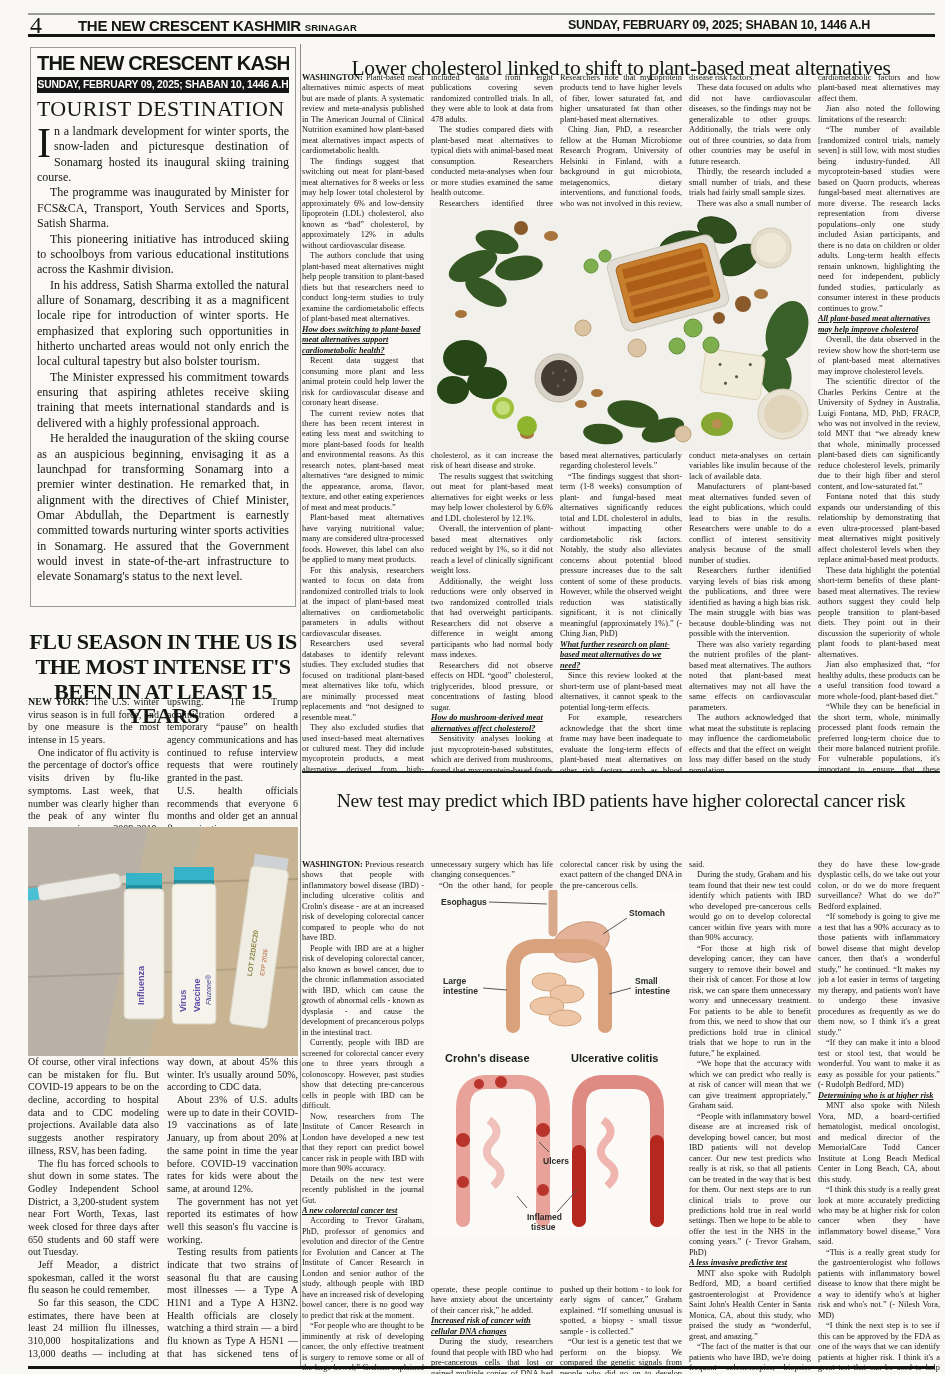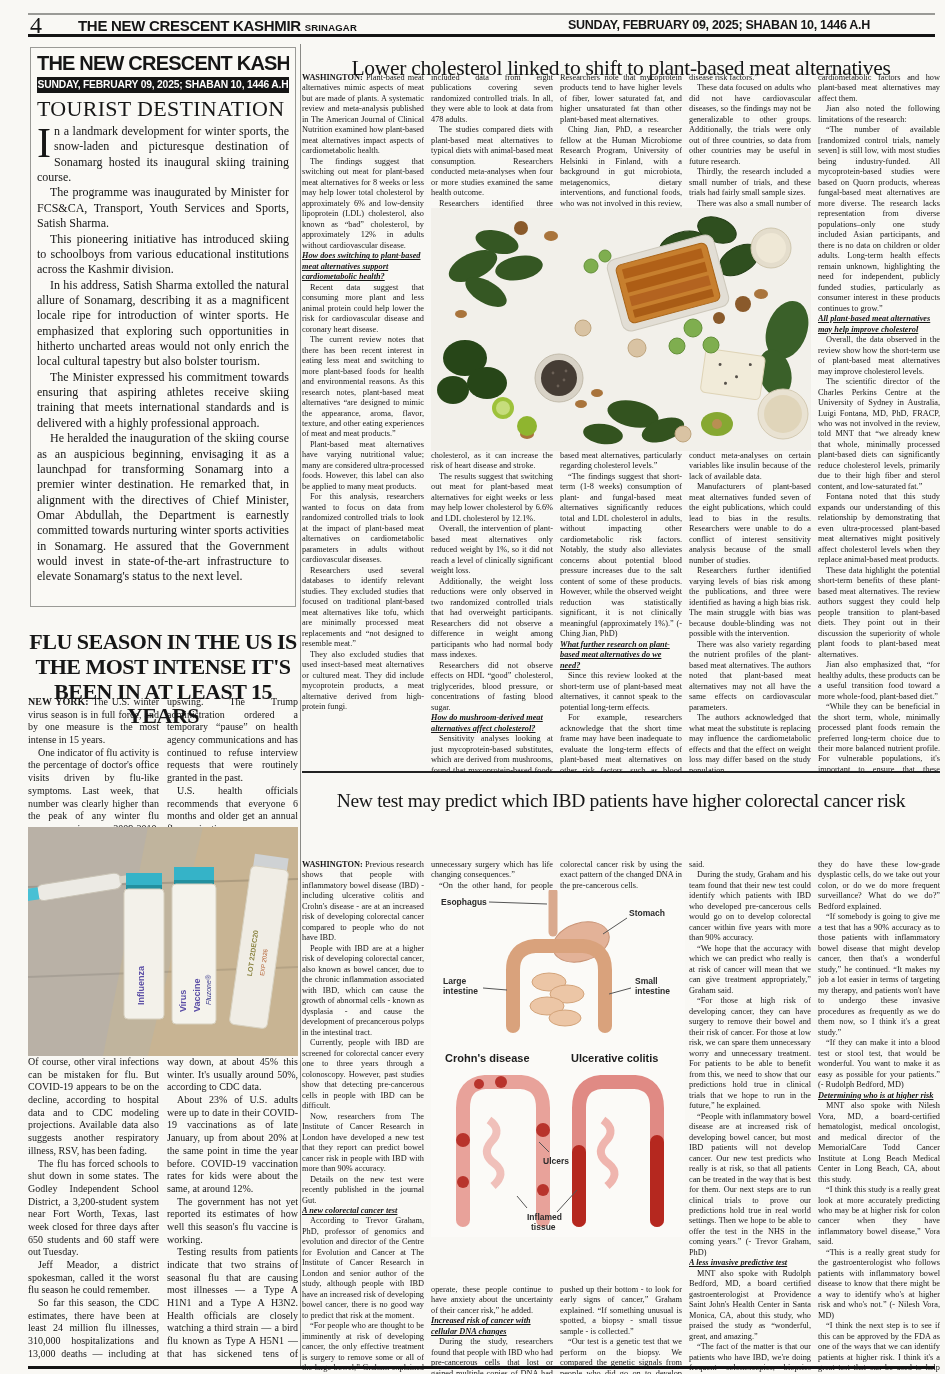--- a/index.html
+++ b/index.html
@@ -169,20 +169,21 @@
       </g>
     </svg>
   </div>
 
   <h1 class="abs chol-head">Lower cholesterol linked to shift to plant-based meat alternatives</h1>
   <div class="abs cols5 chol-cols">
     <div class="ncol">
       <div class="seg" style="height:698px">
           <p class="np first"><span class="lead">WASHINGTON: </span>Plant-based meat alternatives mimic aspects of meat but are made of plants. A systematic review and meta-analysis published in The American Journal of Clinical Nutrition examined how plant-based meat alternatives impact aspects of cardiometabolic health.</p>
           <p class="np">The findings suggest that switching out meat for plant-based meat alternatives for 8 weeks or less may help lower total cholesterol by approximately 6% and low-density lipoprotein (LDL) cholesterol, also known as “bad” cholesterol, by approximately 12% in adults without cardiovascular disease.</p>
+          <p class="np">The authors conclude that using plant-based meat alternatives might help people transition to plant-based diets but that researchers need to conduct long-term studies to truly examine the cardiometabolic effects of plant-based meat alternatives.</p>
           <p class="np sub">How does switching to plant-based meat alternatives support cardiometabolic health?</p>
           <p class="np">Recent data suggest that consuming more plant and less animal protein could help lower the risk for cardiovascular disease and coronary heart disease.</p>
           <p class="np">The current review notes that there has been recent interest in eating less meat and switching to more plant-based foods for health and environmental reasons. As this research notes, plant-based meat alternatives “are designed to mimic the appearance, aroma, flavor, texture, and other eating experiences of meat and meat products.”</p>
           <p class="np">Plant-based meat alternatives have varying nutritional value; many are considered ultra-processed foods. However, this label can also be applied to many meat products.</p>
           <p class="np">For this analysis, researchers wanted to focus on data from randomized controlled trials to look at the impact of plant-based meat alternatives on cardiometabolic parameters in adults without cardiovascular diseases.</p>
           <p class="np">Researchers used several databases to identify relevant studies. They excluded studies that focused on traditional plant-based meat alternatives like tofu, which are minimally processed meat replacements and “not designed to resemble meat.”</p>
           <p class="np">They also excluded studies that used insect-based meat alternatives or cultured meat. They did include mycoprotein products, a meat alternative derived from high-protein fungi.</p>
         </div>
     </div>
     <div class="ncol">
@@ -396,22 +397,22 @@
       <div class="gap" style="height:347px"></div>
       <div class="seg" style="height:127px">
           <p class="np first">pushed up their bottom - to look for early signs of cancer,” Graham explained. “If something unusual is spotted, a biopsy - small tissue sample - is collected.”</p>
           <p class="np">“Our test is a genetic test that we perform on the biopsy. We compared the genetic signals from people who did go on to develop cancer to those who did not, and we have created a test to predict someone's risk based on the genetic signals in their biopsy,” he</p>
         </div>
     </div>
     <div class="ncol">
       <div class="seg" style="height:552px">
           <p class="np first">said.</p>
           <p class="np">During the study, Graham and his team found that their new test could identify which patients with IBD who developed pre-cancerous cells would go on to develop colorectal cancer within five years with more than 90% accuracy.</p>
+          <p class="np">“For those at high risk of developing cancer, they can have surgery to remove their bowel and their risk of cancer. For those at low risk, we can spare them unnecessary worry and unnecessary treatment. For patients to be able to benefit from this, we need to show that our predictions hold true in clinical trials that we hope to run in the future,” he explained.</p>
           <p class="np">“We hope that the accuracy with which we can predict who really is at risk of cancer will mean that we can give treatment appropriately,” Graham said.</p>
-          <p class="np">“For those at high risk of developing cancer, they can have surgery to remove their bowel and their risk of cancer. For those at low risk, we can spare them unnecessary worry and unnecessary treatment. For patients to be able to benefit from this, we need to show that our predictions hold true in clinical trials that we hope to run in the future,” he explained.</p>
           <p class="np">“People with inflammatory bowel disease are at increased risk of developing bowel cancer, but most IBD patients will not develop cancer. Our new test predicts who really is at risk, so that all patients can be treated in the way that is best for them. Our next steps are to run clinical trials to prove our predictions hold true in real world settings. Then we hope to be able to offer the test in the NHS in the coming years.” (- Trevor Graham, PhD)</p>
           <p class="np sub">A less invasive predictive test</p>
           <p class="np">MNT also spoke with Rudolph Bedford, MD, a board certified gastroenterologist at Providence Saint John's Health Center in Santa Monica, CA, about this study, who praised the study as “wonderful, great, and amazing.”</p>
           <p class="np">“The fact of the matter is that our patients who have IBD, we're doing frequent colonoscopies, biopsies looking for dysplasia or cells or tissue that can lead to cancer. Then we have to have these discussions with them. If</p>
         </div>
     </div>
     <div class="ncol">
       <div class="seg" style="height:552px">
           <p class="np first">they do have these low-grade dysplastic cells, do we take out your colon, or do we do more frequent surveillance? What do we do?” Bedford explained.</p>
           <p class="np">“If somebody is going to give me a test that has a 90% accuracy as to those patients with inflammatory bowel disease that might develop cancer, then that's a wonderful study,” he continued. “It makes my job a lot easier in terms of targeting my therapy, and patients won't have to undergo these invasive procedures as frequently as we do them now, so I think it's a great study.”</p>

